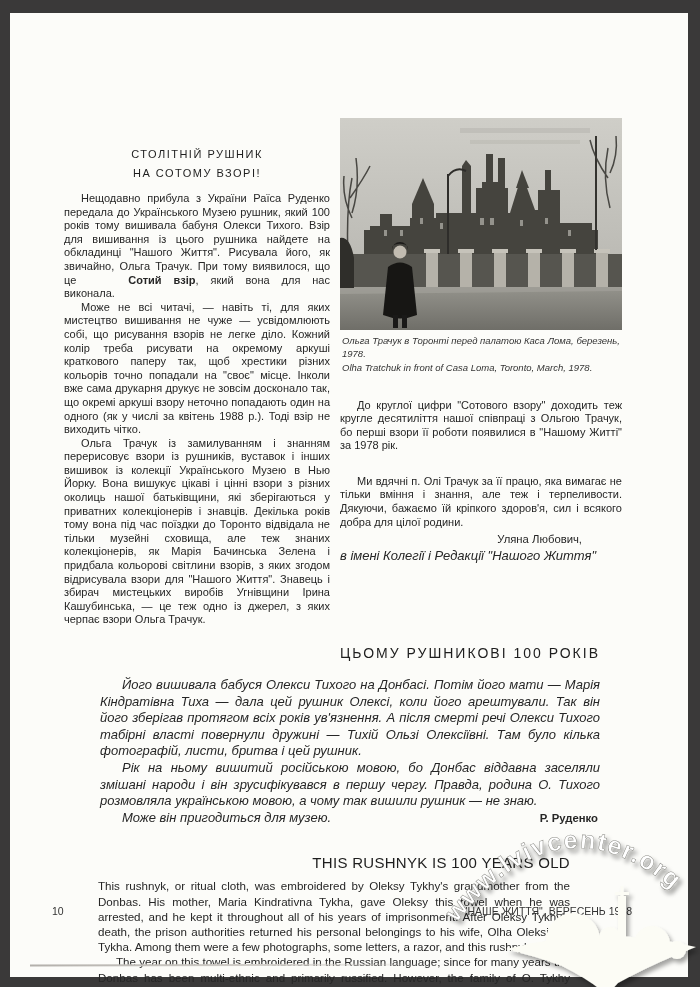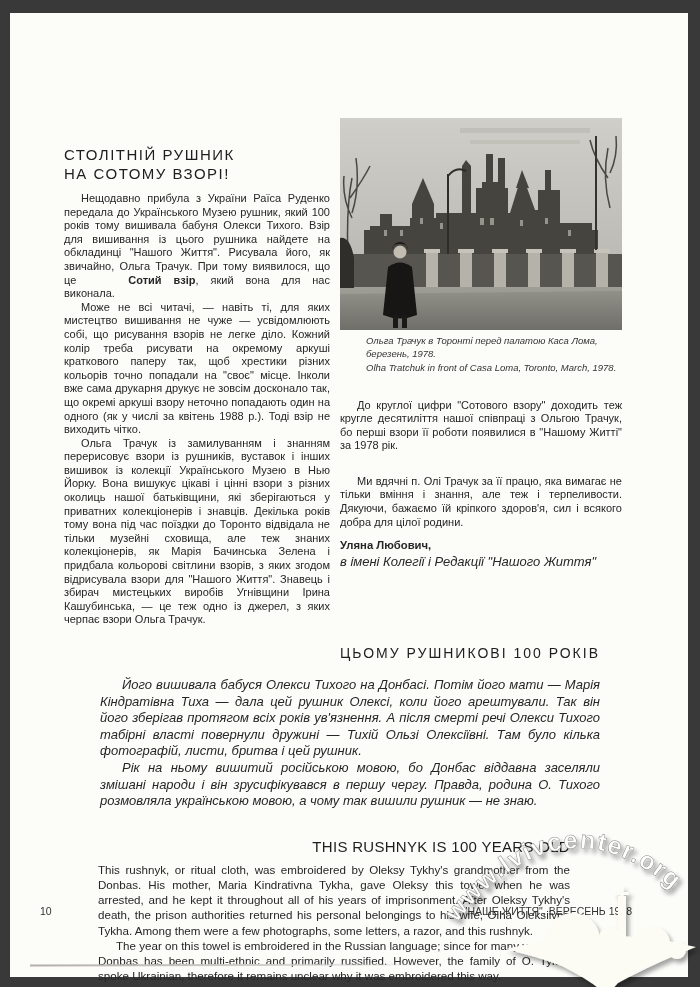--- a/index.html
+++ b/index.html
@@ -3,46 +3,46 @@
 <meta charset="utf-8">
 <style>
   html,body{margin:0;padding:0;background:#202020;}
   .scan{position:relative;width:700px;height:987px;background:#3a3939;overflow:hidden;
         font-family:"Liberation Sans","DejaVu Sans",sans-serif;}
   .paper{position:absolute;left:10px;top:13px;width:678px;height:964px;background:#fcfcf9;}
   .content{position:absolute;left:54px;top:0;width:558px;color:#262626;}
   .row2col{display:flex;gap:10px;margin-top:105px;}
   .col-left{width:266px;}
   .col-right{width:282px;}
-  .title{margin:27px 0 9px;text-align:left;font-size:15px;line-height:19px;
+  .title{margin:27px 0 9px;text-align:center;font-size:11px;line-height:19px;
          letter-spacing:1.5px;color:#1e1e1e;font-weight:normal;}
   .title span{display:block;}
   p{margin:0;}
   .body{font-size:11px;line-height:13.6px;text-align:justify;}
   .indent{text-indent:17px;}
   .photo{width:282px;height:212px;overflow:hidden;background:#b9b8b2;}
   .caption{margin:5px 2px 0;font-size:9.5px;line-height:12.5px;font-style:italic;color:#333;}
-  .cap-uk,.cap-en{display:block;margin-left:24px;}
+  .cap-uk,.cap-en{display:block;}
   .cap-en{margin-top:2px;}
   .p4{margin-top:24px;}
   .p5{margin-top:22px;}
-  .sig-name{margin-top:10px;padding-right:40px;font-weight:bold;font-size:11.3px;}
+  .sig-name{margin-top:4px;text-align:right;padding-right:40px;font-weight:normal;font-size:11.3px;}
   .sig-role{margin-top:3px;font-style:italic;font-size:13px;}
   .sec2{margin-left:36px;width:500px;margin-top:18px;}
   .h-center{margin:0 0 16px;text-align:right;font-size:14px;letter-spacing:2px;
             font-weight:normal;color:#1e1e1e;}
   .it{font-style:italic;font-size:13px;line-height:16.6px;text-align:justify;}
   .it-indent{text-indent:22px;}
   .sigrow{display:flex;align-items:baseline;}
   .sig-bold{font-weight:bold;font-size:11.3px;white-space:nowrap;margin-left:auto;padding-right:2px;}
   .sec3{margin-left:34px;width:472px;margin-top:28px;}
   .h-en{margin:0 0 7px;font-size:15px;font-weight:normal;letter-spacing:.3px;color:#1e1e1e;text-align:right;}
   .en{font-size:11.6px;line-height:15.2px;text-align:justify;}
   .en-indent{text-indent:18px;}
-  .footer{position:absolute;left:30px;right:56px;top:892px;display:flex;
+  .footer{position:absolute;left:42px;right:56px;top:892px;display:flex;
           justify-content:space-between;font-size:10.5px;color:#333;}
   .scanline{position:absolute;left:20px;top:951px;width:420px;height:2px;
             background:linear-gradient(90deg,#b3b0ab,#d2cfca 55%,rgba(210,207,202,0));
             transform:rotate(-.15deg);}
   .watermark{position:absolute;left:440px;top:798px;width:260px;height:189px;pointer-events:none;}
   b{font-weight:bold;margin-left:40px;}
 </style>
 </head>
 <body>
 
@@ -150,20 +150,24 @@
           <p class="body indent p5">Ми вдячні п. Олі Трачук за її працю, яка вимагає не тільки вміння і знання, але теж і терпеливости. Дякуючи, бажаємо їй кріпкого здоров'я, сил і всякого добра для цілої родини.</p>
           <p class="sig-name">Уляна Любович,</p>
           <p class="sig-role">в імені Колегії і Редакції "Нашого Життя"</p>
         </div>
       </div>
 
       <div class="sec2">
         <h2 class="h-center">ЦЬОМУ РУШНИКОВІ 100 РОКІВ</h2>
         <p class="it it-indent">Його вишивала бабуся Олекси Тихого на Донбасі. Потім його мати — Марія Кіндратівна Тиха — дала цей рушник Олексі, коли його арештували. Так він його зберігав протягом всіх років ув'язнення. А після смерті речі Олекси Тихого табірні власті повернули дружині — Тихій Ользі Олексіївні. Там було кілька фотографій, листи, бритва і цей рушник.</p>
         <p class="it it-indent">Рік на ньому вишитий російською мовою, бо Донбас віддавна заселяли змішані народи і він зрусифікувався в першу чергу. Правда, родина О. Тихого розмовляла українською мовою, а чому так вишили рушник — не знаю.</p>
+        <div class="sigrow">
+          <p class="it it-indent">Може він пригодиться для музею.</p>
+          <span class="sig-bold">Р. Руденко</span>
+        </div>
       </div>
 
       <div class="sec3">
         <h2 class="h-en">THIS RUSHNYK IS 100 YEARS OLD</h2>
         <p class="en">This rushnyk, or ritual cloth, was embroidered by Oleksy Tykhy's grandmother from the Donbas. His mother, Maria Kindrativna Tykha, gave Oleksy this towel when he was arrested, and he kept it throughout all of his years of imprisonment. After Oleksy Tykhy's death, the prison authorities returned his personal belongings to his wife, Olha Oleksiivna Tykha. Among them were a few photographs, some letters, a razor, and this rushnyk.</p>
         <p class="en en-indent">The year on this towel is embroidered in the Russian language; since for many years the Donbas has been multi-ethnic and primarily russified.  However, the family of O. Tykhy spoke Ukrainian, therefore it remains unclear why it was embroidered this way.</p>
         <p class="en en-indent">Perhaps it can find a permanent place in the museum.</p>
       </div>
 
     </div>

